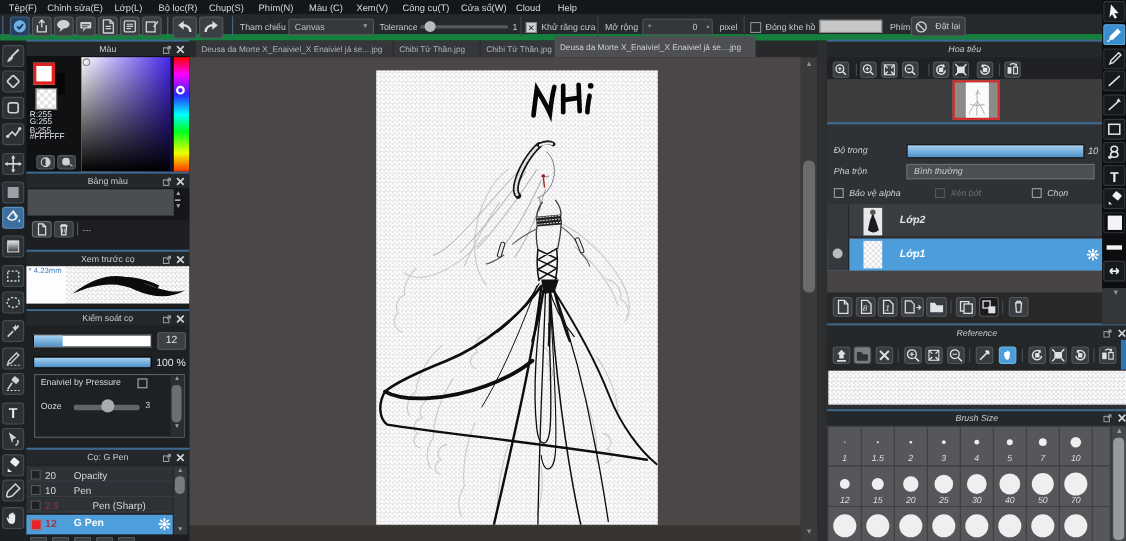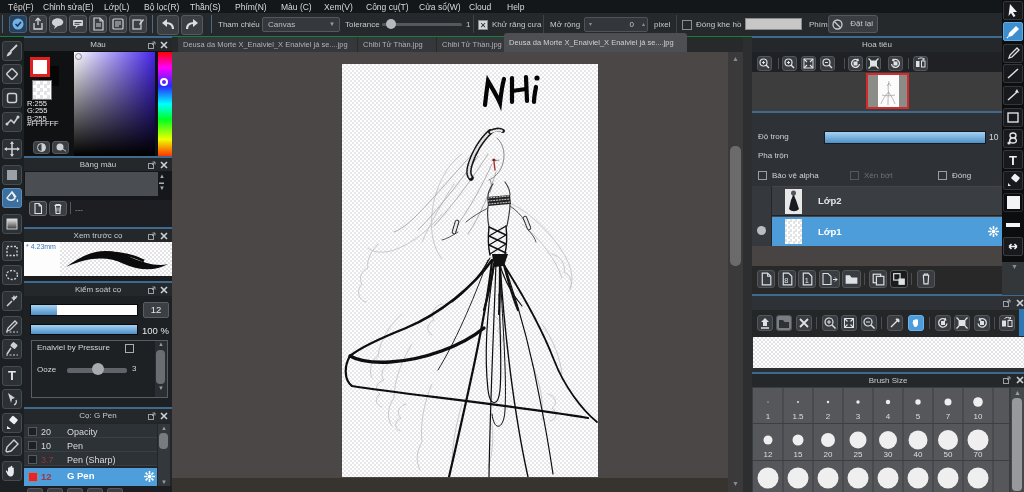--- a/index.html
+++ b/index.html
@@ -3,34 +3,34 @@
 <meta charset="utf-8">
 <style>
 html,body{margin:0;padding:0;width:1024px;height:492px;overflow:hidden;background:#2e3135;}
 *{box-sizing:border-box;font-family:"Liberation Sans",sans-serif;}
 .a{position:absolute;}
 #app{position:relative;width:1024px;height:492px;background:#26292c;}
 
 #menubar{left:0;top:0;width:1024px;height:13px;background:#141719;color:#d8dadc;font-size:8.5px;white-space:nowrap;}
 #menubar span{position:absolute;top:2px;}
 
-#toolbar{left:0;top:13px;width:1024px;height:24px;background:#26292c;border-bottom:1px solid #15803d;}
+#toolbar{left:0;top:13px;width:1024px;height:24px;background:#26292c;border-bottom:6px solid #15803d;}
 .tbtn{position:absolute;top:2px;width:18px;height:18px;background:#3a3f44;border:1px solid #555a60;border-radius:3px;}
 .tsep{position:absolute;top:2px;width:1px;height:18px;background:#4a6a85;}
 .tlab{position:absolute;color:#c6c9cc;font-size:8px;top:7px;}
 
 #lefttools{left:0;top:37px;width:24px;height:455px;background:#1d2023;}
 .ltb{position:absolute;left:2px;width:20px;height:20px;background:#2c3136;border:1px solid #474c51;border-radius:3px;}
 
 #leftdock{left:24px;top:37px;width:148px;height:455px;background:#1a1c1e;}
 .phead{position:absolute;left:0;width:100%;height:13px;background:#25282b;color:#c8cbce;font-size:8px;text-align:center;line-height:13px;}
 .pico{position:absolute;top:3px;width:8px;height:8px;}
 .bline{position:absolute;left:0;width:100%;height:2px;background:#3e6a90;}
 
-#rightdock{left:752px;top:37px;width:272px;height:455px;background:#2e3236;}
+#rightdock{left:752px;top:37px;width:272px;height:455px;background:#2e3236;font-style:italic;}
 
 #righttools{left:1002px;top:0px;width:22px;height:262px;background:#0c0d0f;}
 .rtb{position:absolute;left:1px;width:20px;height:19px;background:#17191c;border:1px solid #33373b;border-radius:2px;}
 
 #tabbar{left:172px;top:37px;width:580px;height:15px;background:#27292b;}
 .tab{position:absolute;top:0;height:15px;background:#35373a;color:#b0b3b6;font-size:7.5px;line-height:15px;padding:0 5px;white-space:nowrap;overflow:hidden;}
 #canvasarea{left:172px;top:52px;width:556px;height:426px;background:#4b4746;}
 #canvas{left:342px;top:64px;width:256px;height:413px;background:
  repeating-conic-gradient(#ffffff 0% 25%, #e7e7ea 0% 50%) 0 0/4px 4px;}
 #bottomstrip{left:172px;top:478px;width:580px;height:14px;background:#37332e;}
@@ -39,21 +39,21 @@
 svg{display:block;}
 </style>
 </head>
 <body>
 <div id="app">
   <div id="menubar" class="a">
     <span style="left:8px">Tệp(F)</span>
     <span style="left:43px">Chỉnh sửa(E)</span>
     <span style="left:104px">Lớp(L)</span>
     <span style="left:144px">Bộ lọc(R)</span>
-    <span style="left:190px">Thần(S)</span>
+    <span style="left:190px">Chụp(S)</span>
     <span style="left:235px">Phím(N)</span>
     <span style="left:281px">Màu (C)</span>
     <span style="left:324px">Xem(V)</span>
     <span style="left:366px">Công cụ(T)</span>
     <span style="left:419px">Cửa sổ(W)</span>
     <span style="left:469px">Cloud</span>
     <span style="left:507px">Help</span>
   </div>
   <div id="toolbar" class="a">
     <div class="tsep" style="left:2px"></div>
@@ -486,25 +486,25 @@
     <div class="a" style="left:0;top:387px;width:133px;height:14px;background:#2d3237;border-bottom:1px solid #3a3f45"></div>
     <div class="a" style="left:0;top:401px;width:133px;height:14px;background:#2d3237;border-bottom:1px solid #3a3f45"></div>
     <div class="a" style="left:0;top:415px;width:133px;height:14px;background:#2d3237;border-bottom:1px solid #3a3f45"></div>
     <div class="a" style="left:0;top:431px;width:133px;height:18px;background:#4d9edb"></div>
     <div class="a" style="left:4px;top:390px;width:9px;height:9px;background:#1e2124;border:1px solid #55585c"></div>
     <div class="a" style="left:4px;top:404px;width:9px;height:9px;background:#1e2124;border:1px solid #55585c"></div>
     <div class="a" style="left:4px;top:418px;width:9px;height:9px;background:#1e2124;border:1px solid #55585c"></div>
     <div class="a" style="left:4px;top:435px;width:10px;height:10px;background:#e8232a;border:1px solid #8a8d90"></div>
     <div class="a" style="left:17px;top:390px;color:#d8dadc;font-size:9px">20</div>
     <div class="a" style="left:17px;top:404px;color:#d8dadc;font-size:9px">10</div>
-    <div class="a" style="left:17px;top:418px;color:#93363c;font-size:9px">3.7</div>
+    <div class="a" style="left:17px;top:418px;color:#93363c;font-size:9px">2.9</div>
     <div class="a" style="left:17px;top:434px;color:#a03744;font-size:9.5px;font-weight:bold">12</div>
     <div class="a" style="left:43px;top:390px;color:#d8dadc;font-size:9px">Opacity</div>
     <div class="a" style="left:43px;top:404px;color:#d8dadc;font-size:9px">Pen</div>
-    <div class="a" style="left:43px;top:418px;color:#d8dadc;font-size:9px">Pen (Sharp)</div>
+    <div class="a" style="left:60px;top:418px;color:#d8dadc;font-size:9px">Pen (Sharp)</div>
     <div class="a" style="left:43px;top:433px;color:#ffffff;font-size:9.5px;font-weight:bold">G Pen</div>
     <svg class="a" style="left:120px;top:434px" width="11" height="11" viewBox="0 0 11 11">
         <circle cx="5.5" cy="5.5" r="2" fill="#fff"></circle>
         <g stroke="#fff" stroke-width="1.6">
           <path d="M5.5 0v3M5.5 8v3M0 5.5h3M8 5.5h3M1.6 1.6l2.1 2.1M7.3 7.3l2.1 2.1M1.6 9.4l2.1-2.1M7.3 3.7l2.1-2.1"></path>
         </g>
       </svg>
     <div class="a" style="left:134px;top:387px;width:12px;height:62px;background:#34383c">
         <div style="color:#9a9da0;font-size:6px;text-align:center;line-height:8px">▲</div>
         <div style="margin:1px 1px;width:9px;height:16px;background:#787c80;border-radius:4px"></div>
@@ -592,26 +592,27 @@
           <path d="M10.5 17 C10 22 10 26 10 30"></path>
           <path d="M4 20 C7 21 13 21 17 20"></path>
         </g>
       </svg>
 
     <div class="bline" style="top:74px;width:250px"></div>
     <div class="a" style="left:6px;top:95px;color:#cfd2d5;font-size:8px">Độ trong</div>
     <div class="a" style="left:72px;top:94px;width:162px;height:13px;background:linear-gradient(to bottom,#a6d2f2,#4e90c8);border:1px solid #1a1a1a"></div>
     <div class="a" style="left:237px;top:95px;color:#d8dadc;font-size:8.5px">10</div>
     <div class="a" style="left:6px;top:114px;color:#cfd2d5;font-size:8px">Pha trộn</div>
+    <div class="a" style="left:72px;top:112px;width:171px;height:14px;background:#4b4f54;border:1px solid #6a6e72;color:#c8cbce;font-size:8px;line-height:12px;padding-left:6px">Bình thường</div>
     <div class="a" style="left:6px;top:134px;width:9px;height:9px;border:1px solid #9a9ea2;background:#2e3236"></div>
     <div class="a" style="left:20px;top:134px;color:#cfd2d5;font-size:8px">Bảo vệ alpha</div>
     <div class="a" style="left:98px;top:134px;width:9px;height:9px;border:1px solid #55585c;background:#2e3236"></div>
     <div class="a" style="left:112px;top:134px;color:#6f7276;font-size:8px">Xén bớt</div>
     <div class="a" style="left:186px;top:134px;width:9px;height:9px;border:1px solid #9a9ea2;background:#2e3236"></div>
-    <div class="a" style="left:200px;top:134px;color:#cfd2d5;font-size:8px">Đóng</div>
+    <div class="a" style="left:200px;top:134px;color:#cfd2d5;font-size:8px">Chọn</div>
 
     <div class="a" style="left:0;top:149px;width:250px;height:80px;background:#474443"></div>
     <div class="a" style="left:0;top:150px;width:250px;height:29px;background:#3a3e42;border-bottom:1px solid #222"></div>
     <div class="a" style="left:0;top:180px;width:250px;height:29px;background:#4d9ddb"></div>
     <div class="a" style="left:0;top:149px;width:20px;height:60px;background:#35393d;border-right:1px solid #242628"></div>
     <div class="a" style="left:5px;top:189px;width:9px;height:9px;border-radius:50%;background:#b9bdc1"></div>
     <div class="a" style="left:33px;top:152px;width:17px;height:25px;background:#e8e8e8"></div>
     <svg class="a" style="left:33px;top:152px" width="17" height="25" viewBox="0 0 17 25">
         <path d="M8 3 C8 7 7 9 6 11 L4 20 C7 23 11 23 14 20 L11 11 C10 9 9 7 9 3z" fill="#1a1a22"></path>
         <circle cx="8.5" cy="4" r="2.5" fill="#555"></circle>
@@ -670,20 +671,21 @@
         </svg>
       </div>
     <div class="a" style="left:159px;top:236px;width:1px;height:12px;background:#4a4e52"></div>
     <div class="ibtn" style="left:165px;top:233px;width:18px;height:18px">
         <svg width="16" height="16" viewBox="0 0 15 15">
           <path d="M4.5 4h6M6 4V2.8h3V4M5 4l.6 8h3.8L10 4" fill="none" stroke="#dfe2e4" stroke-width="1.1"></path>
         </svg>
       </div>
 
     <div class="bline" style="top:257px;width:272px"></div>
+    <div class="a" style="left:0;top:259px;width:272px;height:14px;background:#25282b;color:#c8cbce;font-size:8px;text-align:center;line-height:14px">Reference</div>
     <svg class="pico" style="left:251px;top:262px" width="8" height="8" viewBox="0 0 8 8">
         <rect x="0.5" y="2.5" width="5" height="5" fill="none" stroke="#9aa0a6"></rect>
         <path d="M4 4l3-3M7 1v2.5M7 1H4.5" stroke="#9aa0a6" fill="none"></path>
       </svg>
     <svg class="pico" style="left:264px;top:262px" width="8" height="8" viewBox="0 0 8 8">
         <path d="M1 1l6 6M7 1L1 7" stroke="#cfd2d5" stroke-width="1.6"></path>
       </svg>
     <div class="a" style="left:0;top:273px;width:272px;height:27px;background:#242628"></div>
     <div class="ibtn" style="left:5px;top:278px;width:16px;height:16px">
         <svg width="14" height="14" viewBox="0 0 14 14">

